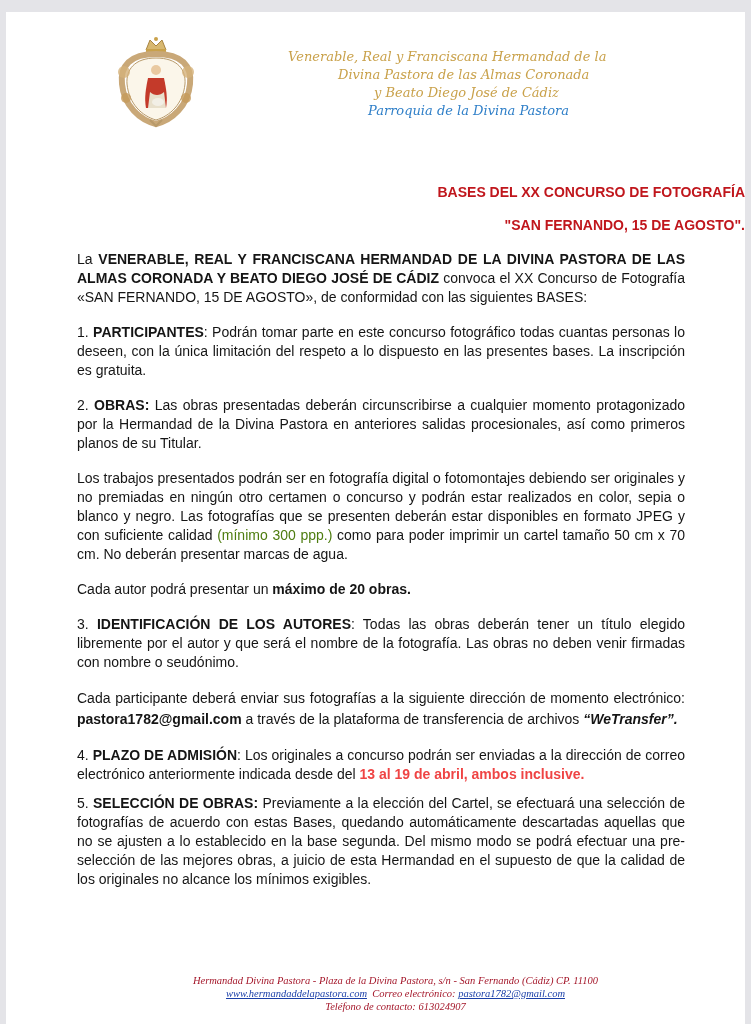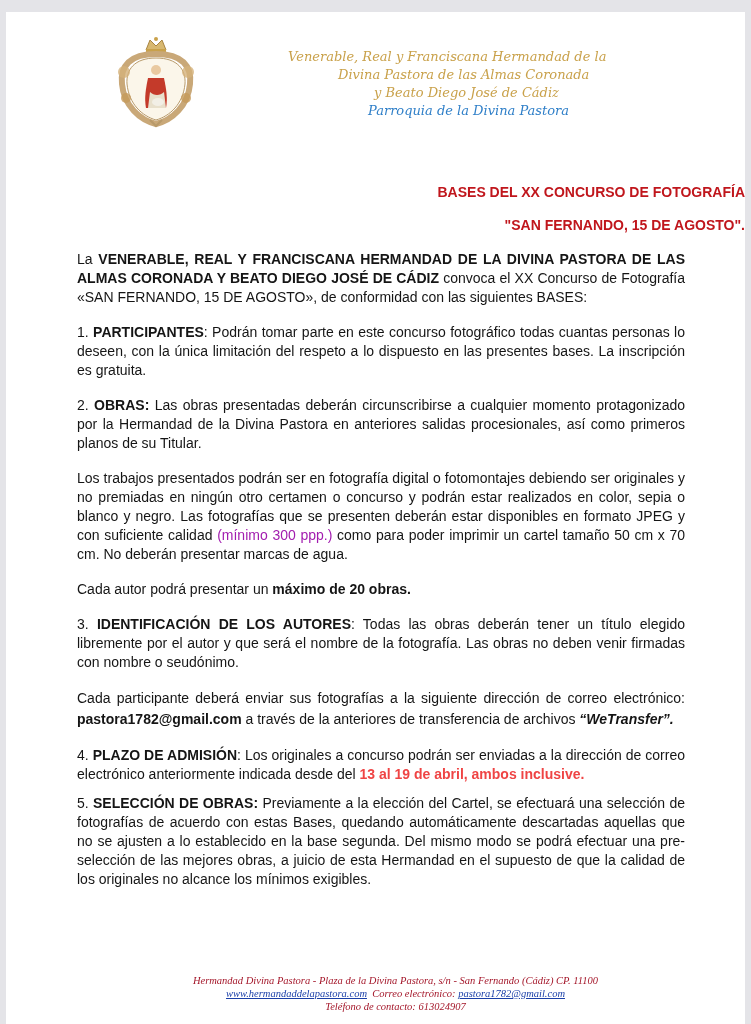--- a/index.html
+++ b/index.html
@@ -29,21 +29,21 @@
     color:#c0161c; font-weight:bold; font-size:14px;
   }
   .t1 { top:172px; }
   .t2 { top:205px; }
   .body {
     position:absolute; left:71px; top:238px; width:608px;
     font-size:14px; line-height:19px; color:#151515; text-align:justify;
   }
   .body p { margin:0 0 16px 0; }
   .body b { font-weight:bold; }
-  .red { color:#a21caf; }
+  .red { color:#4d7c0f; }
   .redb { color:#ef4444; font-weight:bold; }
   .footer {
     position:absolute; left:0; top:962px; width:739px; text-align:center;
     font-family:"Liberation Serif", serif; font-style:italic;
     font-size:10.5px; line-height:13px; color:#a4172a;padding-left:20px;
   }
   .footer a { color:#1a3fa8; text-decoration:underline;text-align:center; }
 </style>
 </head>
 <body>
@@ -89,21 +89,21 @@
     <p><span>1. </span><b>PARTICIPANTES</b><span>: Podrán tomar parte en este concurso fotográfico todas cuantas personas lo deseen, con la única limitación del respeto a lo dispuesto en las presentes bases. La inscripción es gratuita.</span></p>
 
     <p><span>2. </span><b>OBRAS:</b><span> Las obras presentadas deberán circunscribirse a cualquier momento protagonizado por la Hermandad de la Divina Pastora en anteriores salidas procesionales, así como primeros planos de su Titular.</span></p>
 
     <p><span>Los trabajos presentados podrán ser en fotografía digital o fotomontajes debiendo ser originales y no premiadas en ningún otro certamen o concurso y podrán estar realizados en color, sepia o blanco y negro. Las fotografías que se presenten deberán estar disponibles en formato JPEG y con suficiente calidad </span><span class="red">(mínimo 300 ppp.)</span><span> como para poder imprimir un cartel tamaño 50 cm x 70 cm. No deberán presentar marcas de agua.</span></p>
 
     <p><span>Cada autor podrá presentar un </span><b>máximo de 20 obras.</b></p>
 
     <p><span>3. </span><b>IDENTIFICACIÓN DE LOS AUTORES</b><span>: Todas las obras deberán tener un título elegido libremente por el autor y que será el nombre de la fotografía. Las obras no deben venir firmadas con nombre o seudónimo.</span></p>
 
-    <p style="line-height:21px;"><span>Cada participante deberá enviar sus fotografías a la siguiente dirección de correo electrónico: </span><b>pastora1782@gmail.com</b><span> a través de la anteriores de transferencia de archivos </span><b><i>“WeTransfer”.</i></b></p>
+    <p style="line-height:21px;"><span>Cada participante deberá enviar sus fotografías a la siguiente dirección de momento electrónico: </span><b>pastora1782@gmail.com</b><span> a través de la plataforma de transferencia de archivos </span><b><i>“WeTransfer”.</i></b></p>
 
 
     <p style="margin-bottom:10px;"><span>4. </span><b>PLAZO DE ADMISIÓN</b><span>: Los originales a concurso podrán ser enviadas a la dirección de correo electrónico anteriormente indicada desde del </span><span class="redb">13 al 19 de abril, ambos inclusive.</span></p>
 
     <p><span>5. </span><b>SELECCIÓN DE OBRAS:</b><span> Previamente a la elección del Cartel, se efectuará una selección de fotografías de acuerdo con estas Bases, quedando automáticamente descartadas aquellas que no se ajusten a lo establecido en la base segunda. Del mismo modo se podrá efectuar una pre-selección de las mejores obras, a juicio de esta Hermandad en el supuesto de que la calidad de los originales no alcance los mínimos exigibles.</span></p>
   </div>
 
   <div class="footer">
     <div>Hermandad Divina Pastora  -  Plaza de la Divina Pastora, s/n  - San Fernando (Cádiz) CP. 11100</div>
     <div><a>www.hermandaddelapastora.com</a><span style="white-space:pre;text-align:center;">  Correo electrónico: </span><a>pastora1782@gmail.com</a></div>

